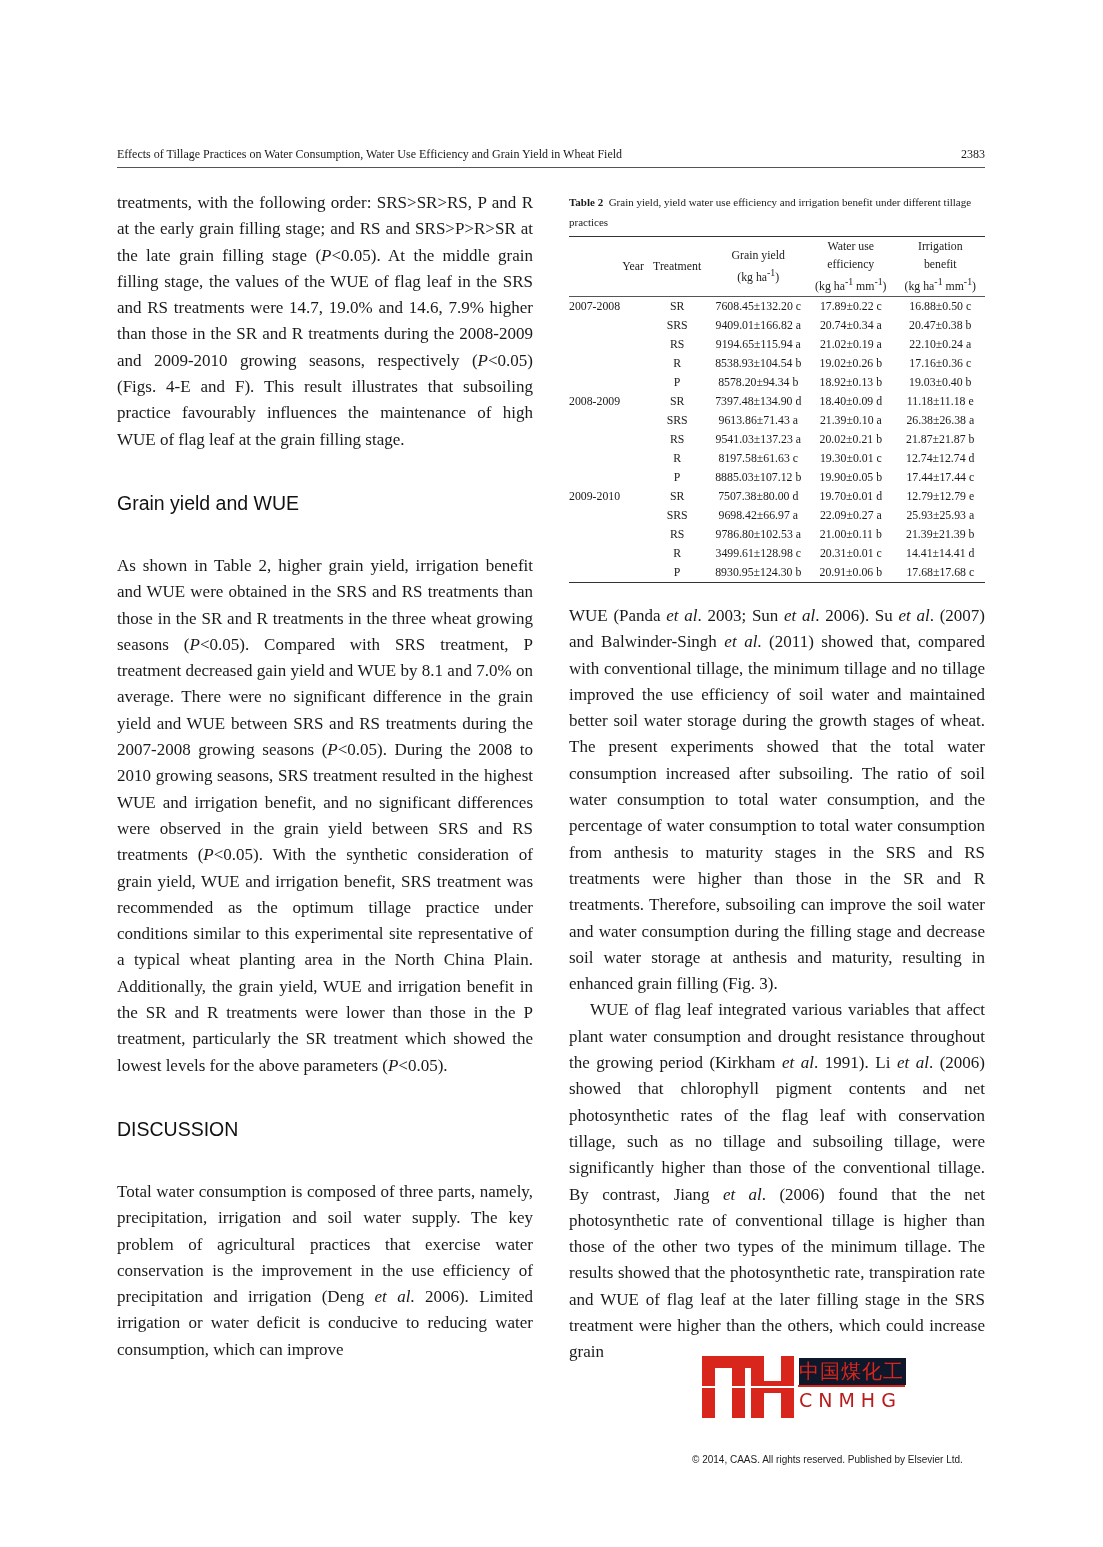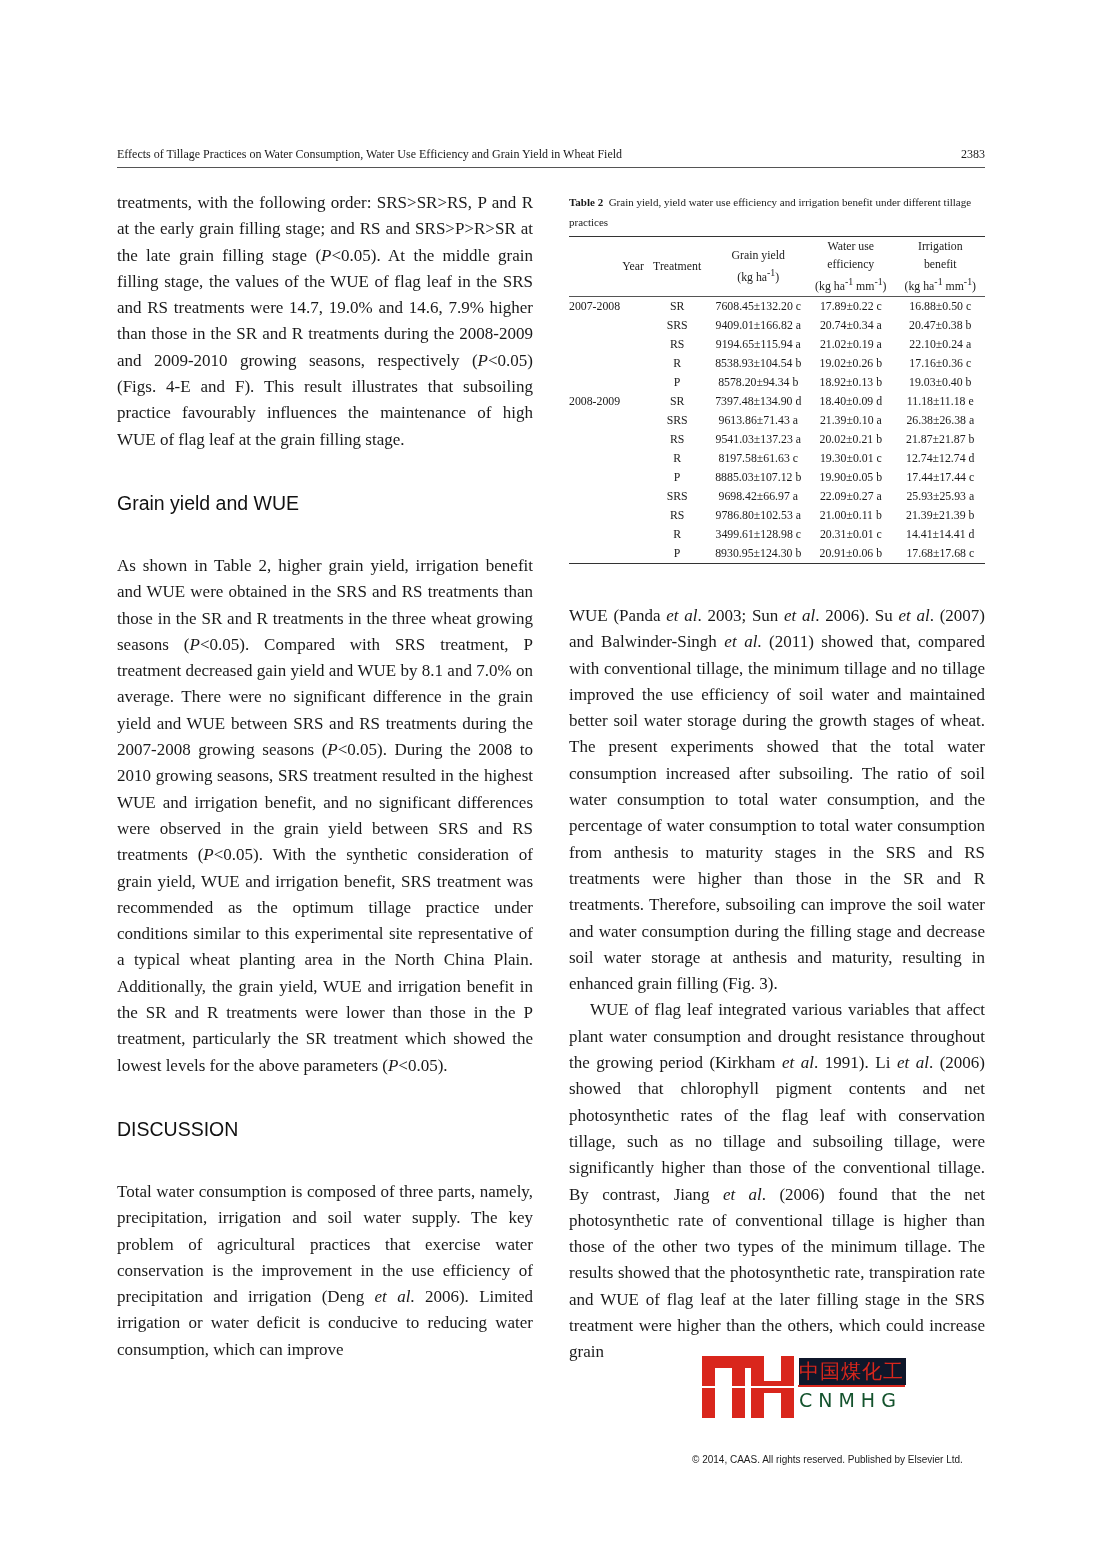--- a/index.html
+++ b/index.html
@@ -44,21 +44,21 @@
     position: absolute; left: 702px; top: 1356px; width: 300px; height: 62px;
   }
   .wm-logo { position: absolute; left: 0; top: 0; }
   .wm-cn {
     position: absolute; left: 97px; top: 2px; font-family: "DejaVu Sans", sans-serif;
     font-size: 20px; color: #d9261c; letter-spacing: 1px; background: #0f172a; padding-right: 2px;
   }
   .wm-line { position: absolute; left: 96px; top: 29px; width: 107px; height: 2px; background: #d9261c; }
   .wm-en {
     position: absolute; left: 97px; top: 33px; font-family: "DejaVu Sans", sans-serif;
-    font-size: 19px; color: #14532d; letter-spacing: 6px; background: #fff;
+    font-size: 19px; color: #b91c1c; letter-spacing: 6px; background: #fff;
   }
 </style>
 </head>
 <body>
 
 <div class="running-header">
   <span>Effects of Tillage Practices on Water Consumption, Water Use Efficiency and Grain Yield in Wheat Field</span>
   <span>2383</span>
 </div>
 
@@ -171,20 +171,27 @@
           <td>12.74±12.74 d</td>
         </tr>
         <tr>
           <td class="year"></td>
           <td>P</td>
           <td>8885.03±107.12 b</td>
           <td>19.90±0.05 b</td>
           <td>17.44±17.44 c</td>
         </tr>
         <tr>
+          <td class="year">2009-2010</td>
+          <td>SR</td>
+          <td>7507.38±80.00 d</td>
+          <td>19.70±0.01 d</td>
+          <td>12.79±12.79 e</td>
+        </tr>
+        <tr>
           <td class="year"></td>
           <td>SRS</td>
           <td>9698.42±66.97 a</td>
           <td>22.09±0.27 a</td>
           <td>25.93±25.93 a</td>
         </tr>
         <tr>
           <td class="year"></td>
           <td>RS</td>
           <td>9786.80±102.53 a</td>

